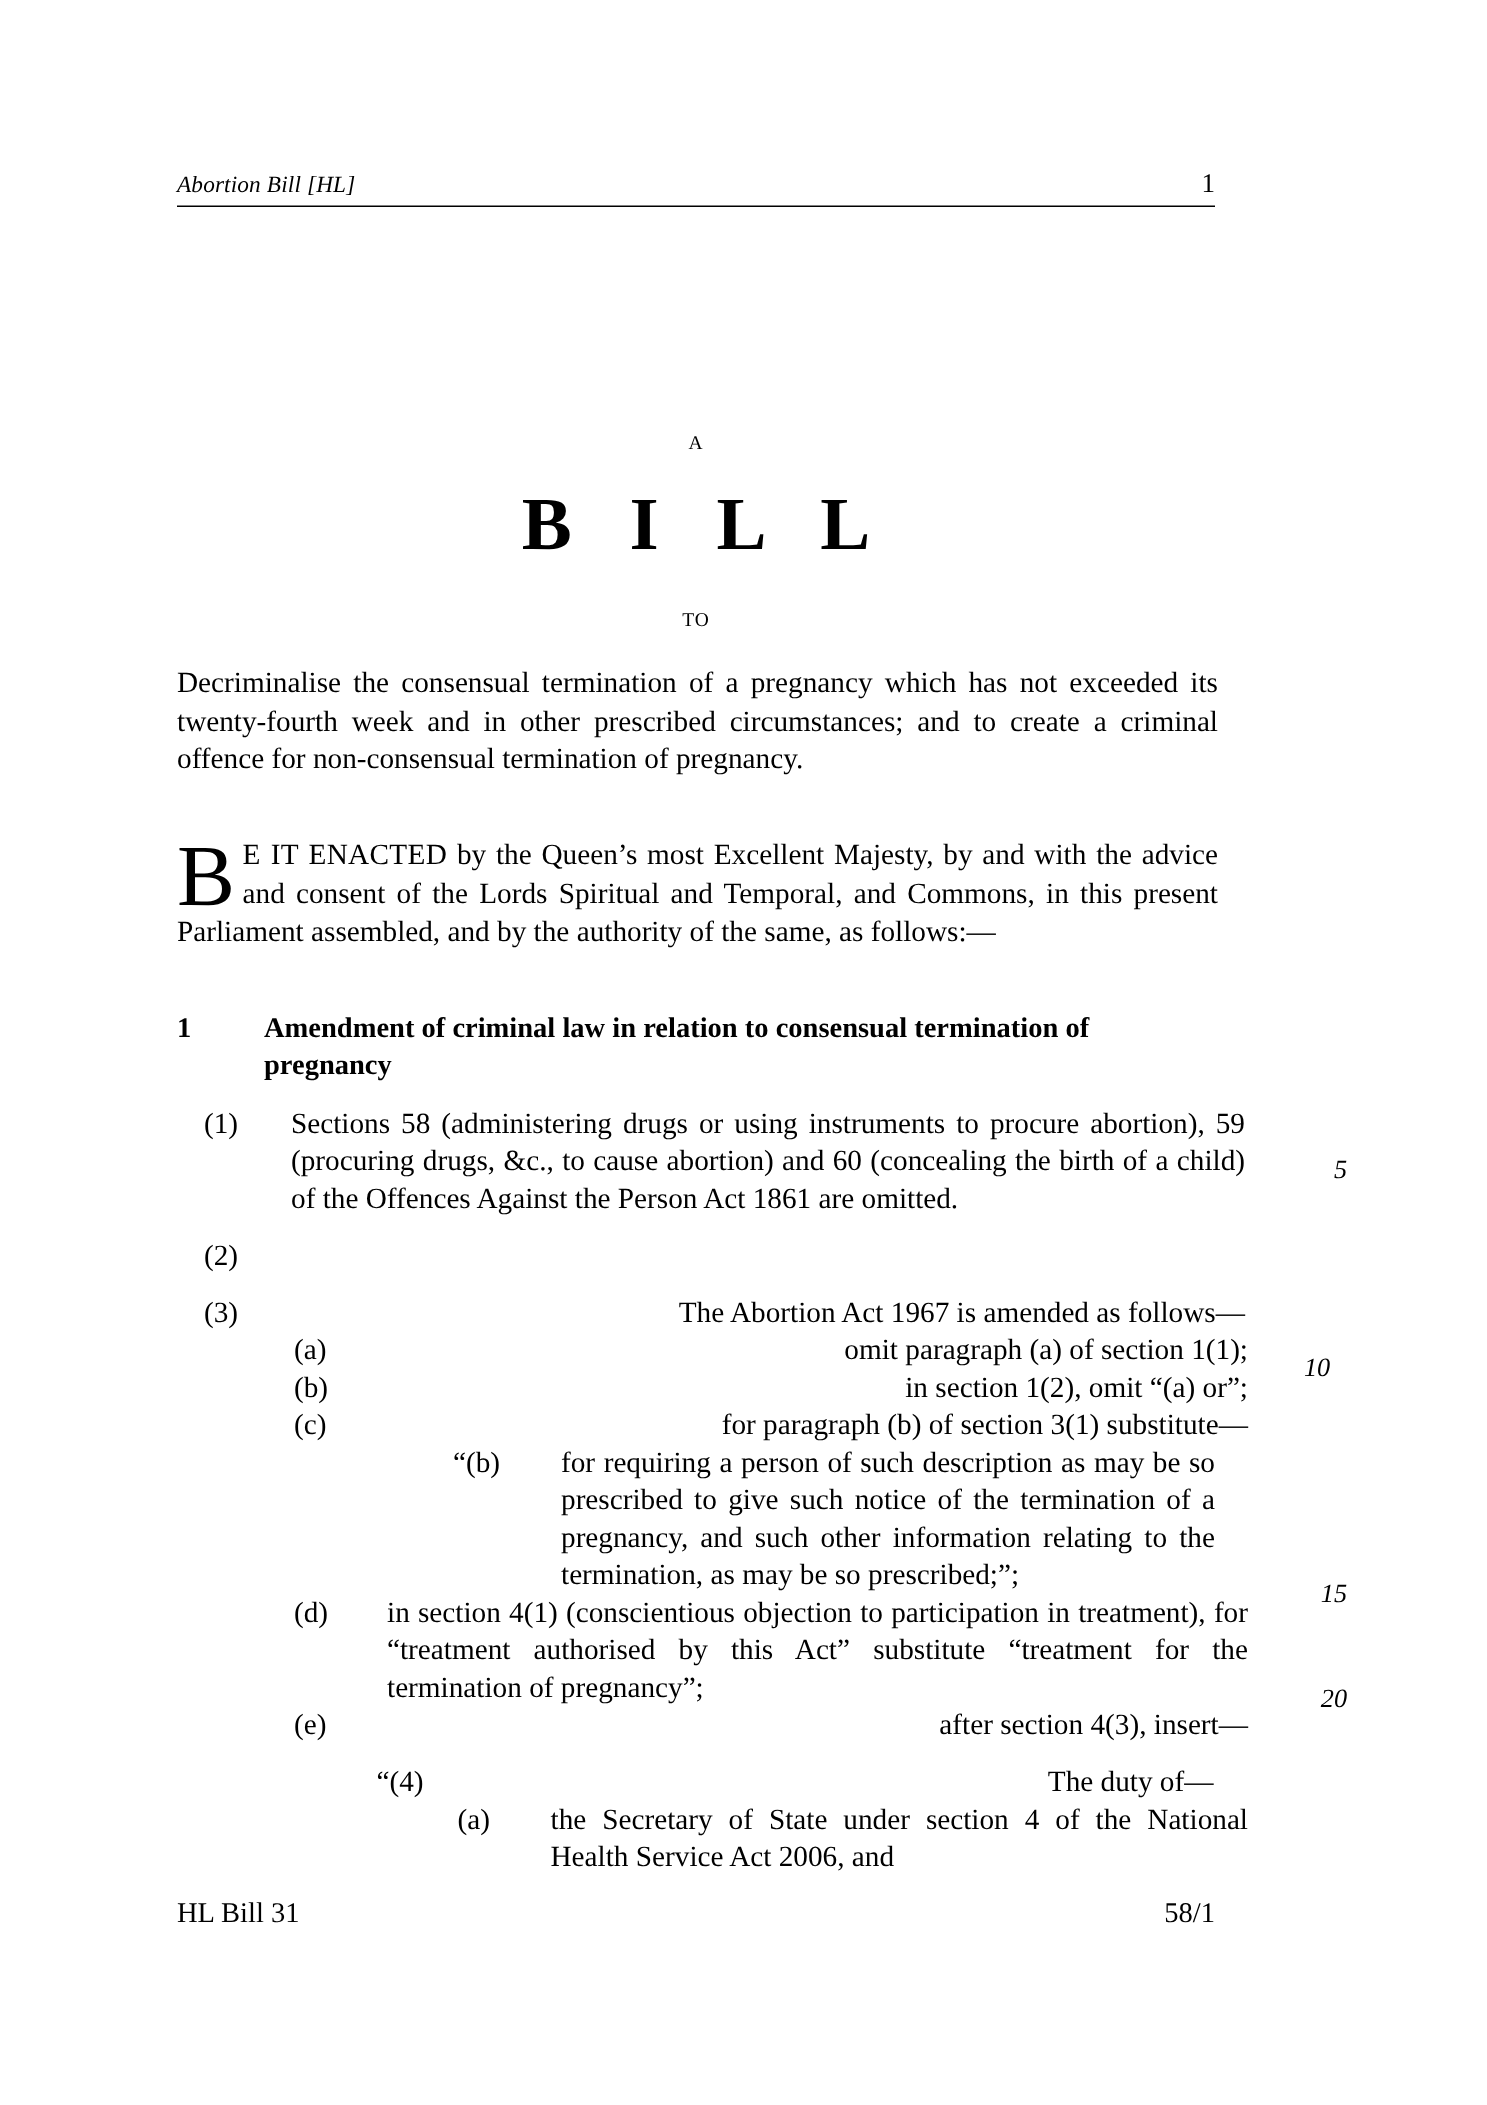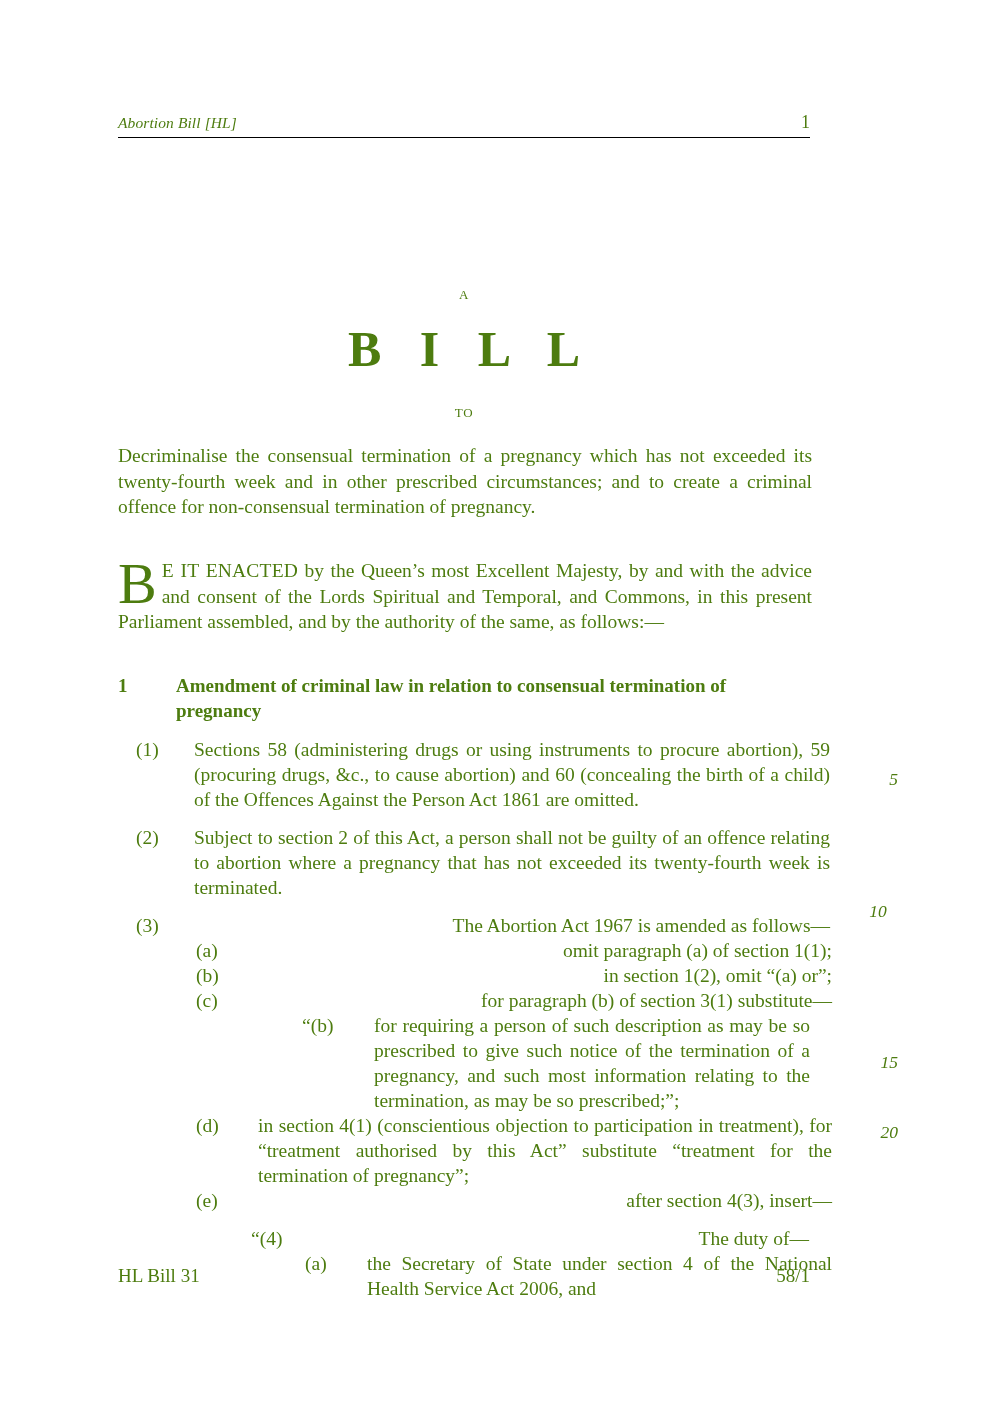--- a/index.html
+++ b/index.html
@@ -7,21 +7,21 @@
     padding: 0;
     background: #ffffff;
   }
 
   .page {
     position: relative;
     width: 991px;
     height: 1403px;
     background: #ffffff;
     font-family: "Liberation Serif", "DejaVu Serif", serif;
-    color: #4d7c0f;
+    color: #000000;
     overflow: hidden;
   }
 
   
   .running-head {
     position: absolute;
     left: 118px;
     top: 112px;
     width: 692px;
     display: flex;
@@ -284,21 +284,20 @@
       <div class="clause-title">Amendment of criminal law in relation to consensual termination of pregnancy</div>
     </div>
 
     <div class="row">
       <div class="marker-sub">(1)</div>
       <div class="text-sub">Sections 58 (administering drugs or using instruments to procure abortion), 59 (procuring drugs, &amp;c., to cause abortion) and 60 (concealing the birth of a child) of the Offences Against the Person Act 1861 are omitted.</div>
     </div>
 
     <div class="row">
       <div class="marker-sub">(2)</div>
-      <div class="text-sub">Subject to section 2 of this Act, a person shall not be guilty of an offence relating to abortion where a pregnancy that has not exceeded its twenty-fourth week is terminated.</div>
     </div>
 
     <div class="row tight">
       <div class="marker-sub">(3)</div>
       <div class="text-sub nojustify">The Abortion Act 1967 is amended as follows—</div>
     </div>
 
     <div class="row tight">
       <div class="marker-alpha">(a)</div>
       <div class="text-alpha nojustify">omit paragraph (a) of section 1(1);</div>
@@ -309,21 +308,21 @@
       <div class="text-alpha nojustify">in section 1(2), omit “(a) or”;</div>
     </div>
 
     <div class="row tight">
       <div class="marker-alpha">(c)</div>
       <div class="text-alpha nojustify">for paragraph (b) of section 3(1) substitute—</div>
     </div>
 
     <div class="row tight">
       <div class="marker-quote">“(b)</div>
-      <div class="text-quote">for requiring a person of such description as may be so prescribed to give such notice of the termination of a pregnancy, and such most information relating to the termination, as may be so prescribed;”;</div>
+      <div class="text-quote">for requiring a person of such description as may be so prescribed to give such notice of the termination of a pregnancy, and such other information relating to the termination, as may be so prescribed;”;</div>
     </div>
 
     <div class="row tight">
       <div class="marker-alpha">(d)</div>
       <div class="text-alpha">in section 4(1) (conscientious objection to participation in treatment), for “treatment authorised by this Act” substitute “treatment for the termination of pregnancy”;</div>
     </div>
 
     <div class="row">
       <div class="marker-alpha">(e)</div>
       <div class="text-alpha nojustify">after section 4(3), insert—</div>

